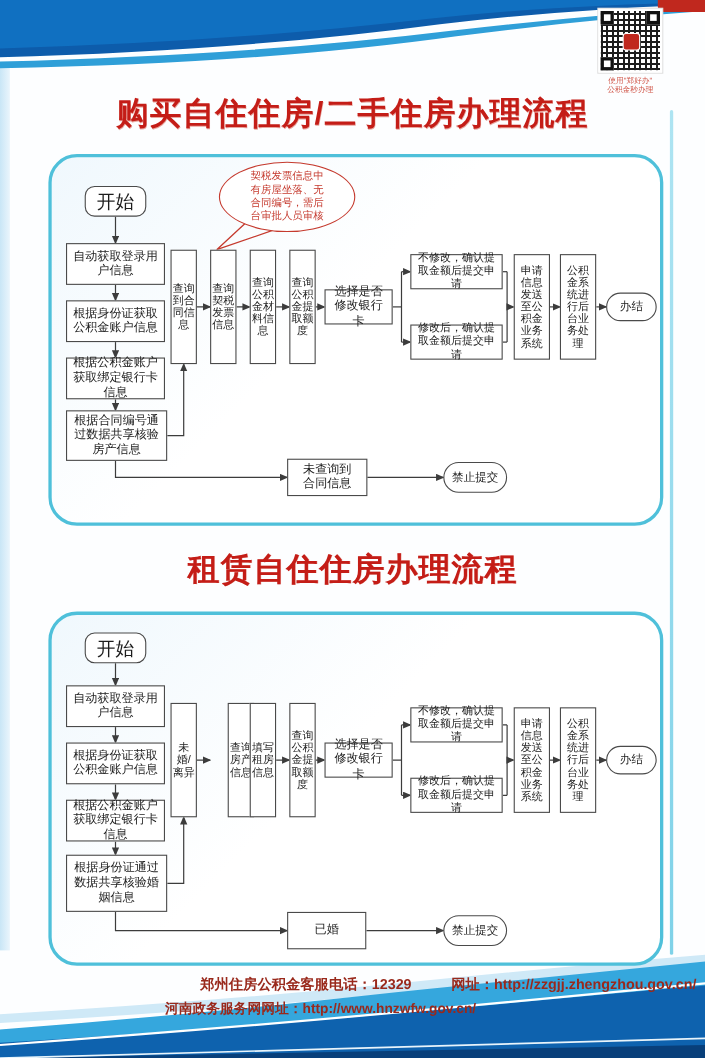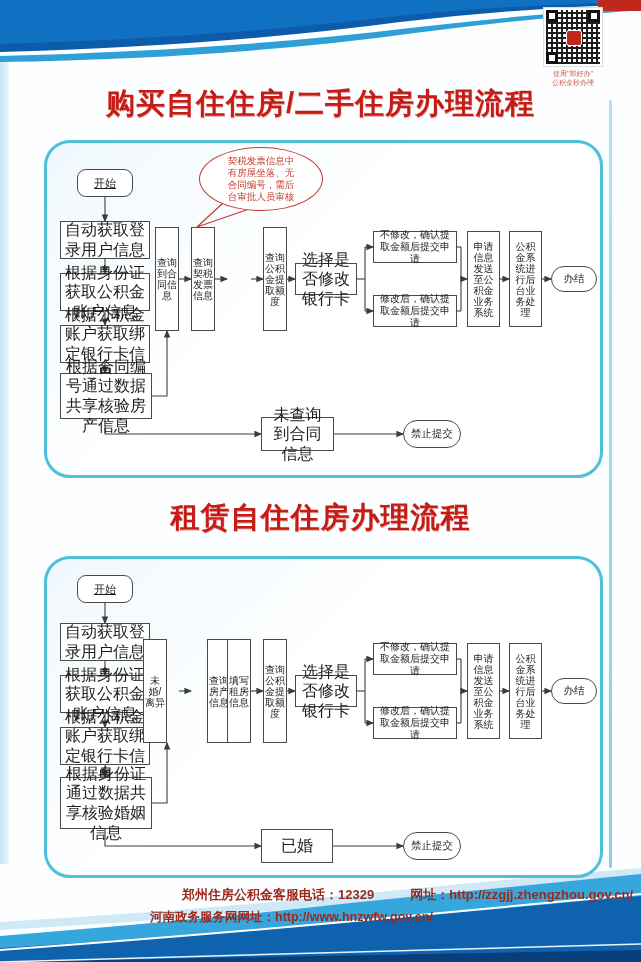--- a/index.html
+++ b/index.html
@@ -29,25 +29,25 @@
     font-size:29px;font-weight:bold;color:#c41d17;letter-spacing:1px;z-index:2;
     text-shadow:0.5px 0.5px 0 #e8a7a0;}
   #title1{top:84px;} #title2{top:498px;}
   .panel{position:absolute;left:44px;width:553px;border:3px solid #4fc0da;border-radius:26px;
     background:linear-gradient(135deg,#f0f8fd,#ffffff 45%);z-index:2;box-sizing:content-box;}
   #panel1{top:140px;height:332px;} #panel2{top:556px;height:316px;}
   .panel svg.connectors{position:absolute;left:0;top:0;z-index:1;}
   .box,.vbox,.pill,.startbox{position:absolute;background:#fff;border:1px solid #4a4a4a;
     display:flex;align-items:center;justify-content:center;text-align:center;
     color:#1d1d1d;box-sizing:border-box;z-index:2;}
-  .box{font-size:16px;line-height:1.22;padding:2px 3px;}
+  .box{font-size:11px;line-height:1.22;padding:2px 3px;}
   .vbox{font-size:10px;line-height:1.1;padding:2px 1px;word-break:break-all;}
   .vbox span{display:block;width:100%;word-break:break-all;}
   .pill{border-radius:14px;font-size:10.5px;padding:2px 4px;}
-  .startbox{border-radius:9px;font-size:11px;text-decoration:underline;}
+  .startbox{border-radius:9px;font-size:17px;}
   .bubble{position:absolute;left:152px;top:4px;width:122px;height:62px;border:1.5px solid #c53a2e;
     border-radius:50%;display:flex;align-items:center;justify-content:center;background:#fff;
     color:#c53a2e;font-size:9.5px;line-height:1.28;text-align:center;z-index:3;}
   .bubble span{display:block;width:70px;word-break:break-all;}
   .footer-text{position:absolute;z-index:4;color:#99291c;font-weight:bold;white-space:nowrap;}
   #footer-line1{left:182px;top:886px;font-size:13px;}
   #footer-line1 .gap{display:inline-block;width:36px;}
   #footer-line2{left:150px;top:909px;font-size:12.5px;}
 </style>
 </head>
@@ -123,20 +123,23 @@
   <div class="box" style="left:13px;top:130px;width:90px;height:38px;">根据身份证获取公积金账户信息</div>
   <div class="box" style="left:13px;top:182px;width:90px;height:38px;">根据公积金账户获取绑定银行卡信息</div>
   <div class="box" style="left:13px;top:230px;width:92px;height:46px;">根据合同编号通过数据共享核验房产信息</div>
 
   <div class="vbox" style="left:108px;top:84px;width:24px;height:104px;">
       <span>查询到合同信息</span>
     </div>
   <div class="vbox" style="left:144px;top:84px;width:24px;height:104px;">
       <span>查询契税发票信息</span>
     </div>
+  <div class="vbox" style="left:180px;top:84px;width:24px;height:104px;">
+      <span>查询公积金材料信息</span>
+    </div>
   <div class="vbox" style="left:216px;top:84px;width:24px;height:104px;">
       <span>查询公积金提取额度</span>
     </div>
 
   <div class="box" style="left:248px;top:120px;width:62px;height:32px;">选择是否修改银行卡</div>
 
   <div class="box" style="left:326px;top:88px;width:84px;height:32px;font-size:10px;">不修改，确认提取金额后提交申请</div>
   <div class="box" style="left:326px;top:152px;width:84px;height:32px;font-size:10px;">修改后，确认提取金额后提交申请</div>
 
   <div class="vbox" style="left:420px;top:88px;width:33px;height:96px;">
@@ -186,21 +189,21 @@
     </g>
   </svg>
 
   <div class="startbox" style="left:30px;top:16px;width:56px;height:28px;">开始</div>
 
   <div class="box" style="left:13px;top:64px;width:90px;height:38px;">自动获取登录用户信息</div>
   <div class="box" style="left:13px;top:116px;width:90px;height:38px;">根据身份证获取公积金账户信息</div>
   <div class="box" style="left:13px;top:168px;width:90px;height:38px;">根据公积金账户获取绑定银行卡信息</div>
   <div class="box" style="left:13px;top:218px;width:92px;height:52px;">根据身份证通过数据共享核验婚姻信息</div>
 
-  <div class="vbox" style="left:96px;top:80px;width:24px;height:104px;">
+  <div class="vbox" style="left:108px;top:80px;width:24px;height:104px;">
       <span>未婚/离异</span>
     </div>
   <div class="vbox" style="left:160px;top:80px;width:24px;height:104px;">
       <span>查询房产信息</span>
     </div>
   <div class="vbox" style="left:180px;top:80px;width:24px;height:104px;">
       <span>填写租房信息</span>
     </div>
   <div class="vbox" style="left:216px;top:80px;width:24px;height:104px;">
       <span>查询公积金提取额度</span>

